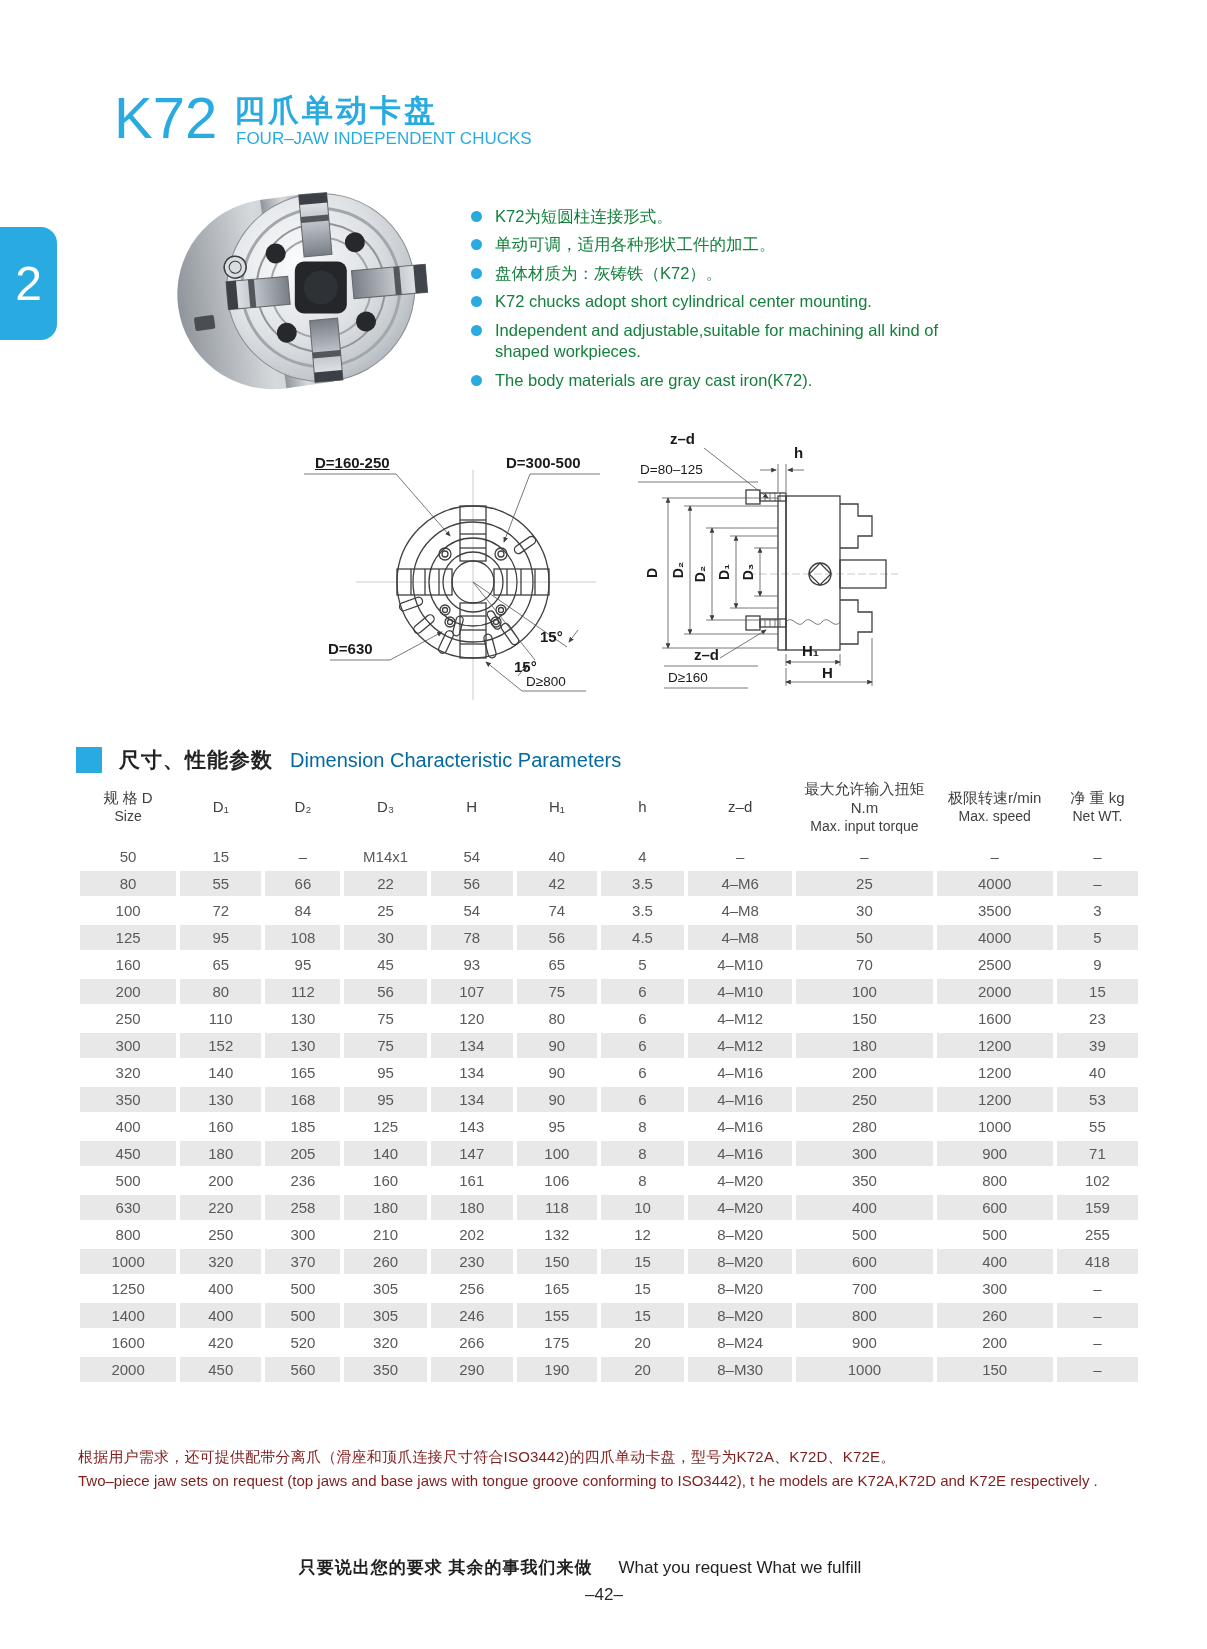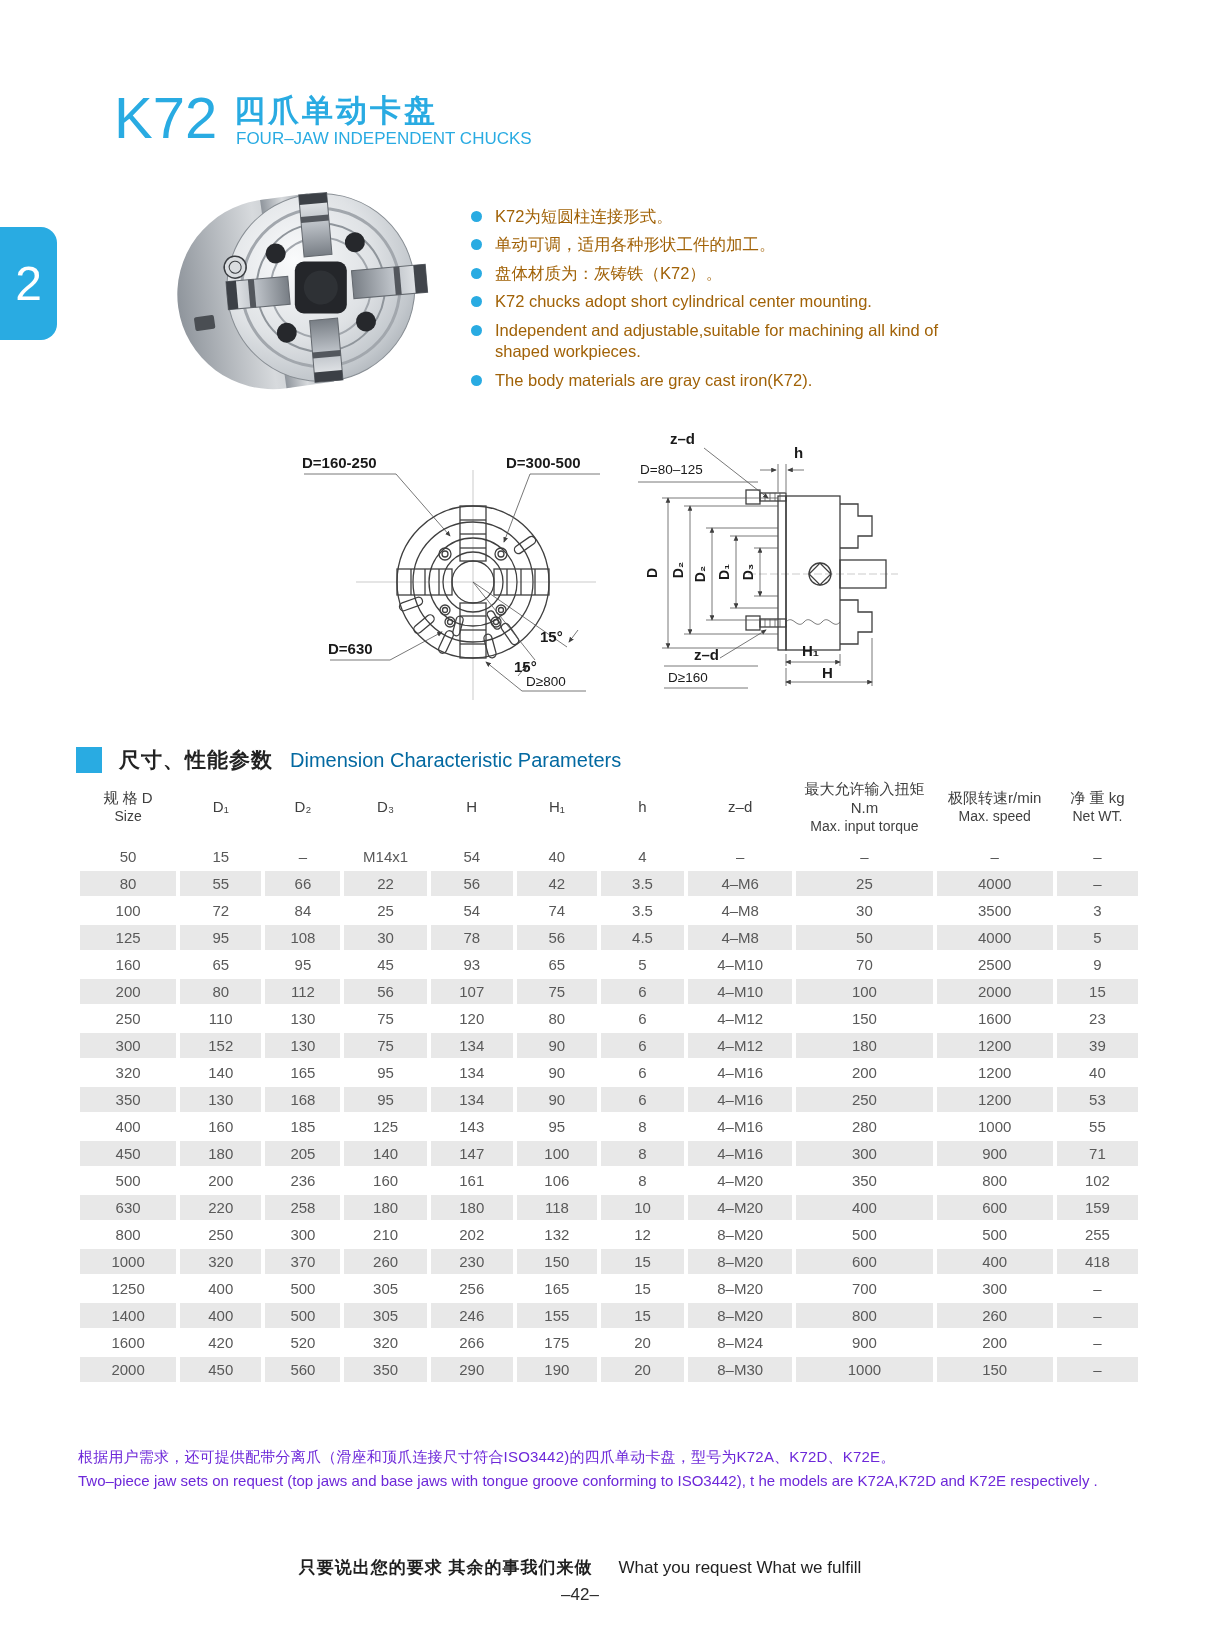--- a/index.html
+++ b/index.html
@@ -8,21 +8,21 @@
 
   .section-tab { position:absolute; left:0; top:227px; width:57px; height:113px;
                  background:var(--accent); border-radius:0 16px 16px 0; display:flex;
                  align-items:center; justify-content:center; color:#fff; font-size:48px; }
 
   .model    { position:absolute; left:114px; top:84px;  font-size:58px; font-weight:normal; color:var(--accent); }
   .title-zh { position:absolute; left:234px; top:90px;  font-size:31px; font-weight:bold; letter-spacing:3px; color:var(--accent); }
   .title-en { position:absolute; left:236px; top:129px; font-size:17px; color:var(--accent); }
 
   .features { position:absolute; left:468px; top:206px; width:650px; list-style:none; margin:0; padding:0; }
-  .features li { position:relative; padding-left:27px; font-size:16.5px; color:#a16207;
+  .features li { position:relative; padding-left:27px; font-size:16.5px; color:#15803d;
                  line-height:1.3; margin-bottom:7px; max-width:480px; }
   .features li::before { content:""; position:absolute; left:3px; top:5px; width:11px; height:11px;
                  border-radius:50%; background:var(--accent); }
 
   .photo { position:absolute; left:135px; top:178px; width:330px; height:228px; }
 
   .diag { position:absolute; }
   .diag-front   { left:278px; top:414px; width:345px; height:292px; }
   .diag-section { left:608px; top:408px; width:292px; height:292px; }
   .diag svg { position:absolute; left:0; top:0; }
@@ -43,26 +43,26 @@
   table.params { position:absolute; left:78px; top:780px; width:1062px;
                  border-collapse:separate; border-spacing:0; table-layout:fixed; }
   .params th { font-weight:normal; color:#3f3f3f; vertical-align:middle; padding:0 0 9px; text-align:center; }
   .params th .l1 { font-size:15px; line-height:1.25; }
   .params th .l2 { font-size:14px; line-height:1.25; }
   .params td { height:23px; text-align:center; font-size:15px; color:#595959;
                border:0 solid #fff; border-left-width:2px; border-right-width:2px; border-bottom-width:2px;
                overflow:hidden; }
   .params tr.shade td { background:var(--shade); }
 
-  .notes { position:absolute; left:78px; top:1448px; width:1075px; font-size:15px; color:#6d28d9; }
+  .notes { position:absolute; left:78px; top:1448px; width:1075px; font-size:15px; color:#7f1d1d; }
   .notes .zh { margin-bottom:5px; letter-spacing:0.2px; }
 
   .tagline { position:absolute; left:0; top:1556px; width:1160px; text-align:center; font-size:17px; color:#1f1f1f; }
   .tagline .zh { font-weight:bold; margin-right:26px; letter-spacing:1px; }
-  .pagenum { position:absolute; left:0; top:1585px; width:1160px; text-align:center; font-size:17px; color:#2a2a2a; }
+  .pagenum { position:absolute; left:0; top:1585px; width:1160px; text-align:center; font-size:17px; color:#2a2a2a;padding-left:24px; }
 </style>
 </head>
 <body>
 
 <div class="page">
 
   <div class="section-tab">
     <span>2</span>
   </div>
 
@@ -223,21 +223,21 @@
       </g>
       <path class="thin" d="M26,60 H118 L172,122" marker-end="url(#fa)"></path>
       <path class="thin" d="M322,60 H252 L226,128" marker-end="url(#fa)"></path>
       <path class="thin" d="M52,246 H112 L164,218" marker-end="url(#fa)"></path>
       <path class="thin" d="M308,277 H244 L208,248" marker-end="url(#fa)"></path>
       <line class="thin" x1="195" y1="168" x2="289" y2="233"></line>
       <line class="thin" x1="195" y1="168" x2="257" y2="246"></line>
       <path class="thin" d="M300,216 L291,228" marker-end="url(#fa)"></path>
       <path class="thin" d="M240,262 L249,251" marker-end="url(#fa)"></path>
     </svg>
-    <span class="dlabel" style="left:24px; top:40px;">D=160-250</span>
+    <span class="dlabel" style="left:37px; top:40px;text-decoration:underline;">D=160-250</span>
     <span class="dlabel" style="left:228px; top:40px;">D=300-500</span>
     <span class="dlabel" style="left:50px; top:226px;">D=630</span>
     <span class="dlabel" style="left:262px; top:214px;">15°</span>
     <span class="dlabel" style="left:236px; top:244px;">15°</span>
     <span class="dlabel small" style="left:248px; top:260px;">D≥800</span>
   </div>
 
   <div class="diag diag-section">
     <svg width="292" height="292" viewBox="0 0 292 292">
       <defs>

